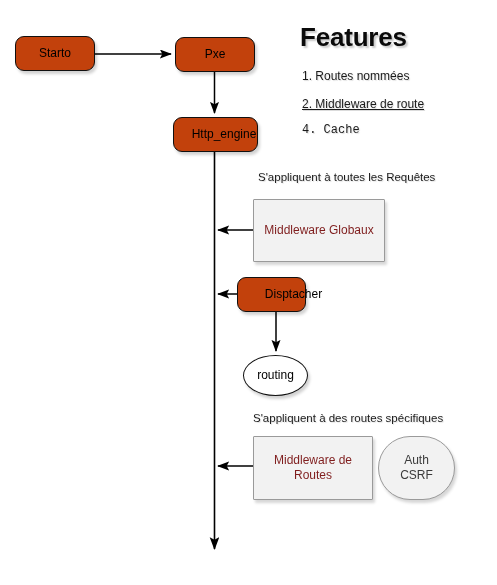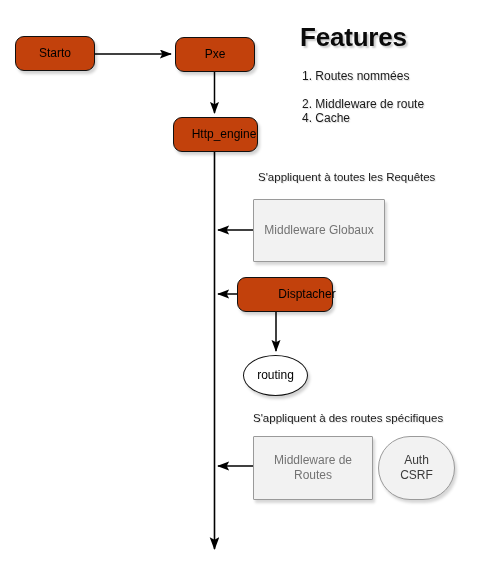--- a/index.html
+++ b/index.html
@@ -36,21 +36,21 @@
     background: #c2410c;
     border: 1.4px solid #101010;
     border-radius: 9px;
     box-shadow: 2px 3px 3px rgba(0,0,0,0.18);
   }
   
   .node.grey {
     background: #f2f2f2;
     border: 1.1px solid #9a9a9a;
     border-radius: 1px;
-    color: #737373;
+    color: #7f1d1d;
     box-shadow: 2px 3px 3px rgba(0,0,0,0.16);
   }
   
   .node.pill {
     background: #f2f2f2;
     border: 1.1px solid #9a9a9a;
     border-radius: 32px;
     color: #3b3b3b;
     box-shadow: 2px 3px 3px rgba(0,0,0,0.16);
   }
@@ -133,21 +133,21 @@
 
   <div class="node proc" style="left: 173px; top: 117px; width: 85px; height: 35px; padding-left: 17px;">
     <span>Http_engine</span>
   </div>
 
   <div class="node grey" style="left: 253px; top: 199px; width: 132px; height: 63px;">
     <span>Middleware Globaux</span>
   </div>
 
 
-  <div class="node proc" style="left: 237px; top: 277px; width: 96px; height: 35px; padding-left: 44px;">
+  <div class="node proc" style="left: 237px; top: 277px; width: 69px; height: 35px; padding-left: 44px;">
     <span>Disptacher</span>
   </div>
 
   <div class="node ellipse" style="left: 243px; top: 355px; width: 65px; height: 41px;">
     <span>routing</span>
   </div>
 
   <div class="node grey" style="left: 253px; top: 436px; width: 120px; height: 64px;">
     <span>Middleware de
 Routes</span>
@@ -160,18 +160,18 @@
 
   <div id="caption-list">
       <div class="caption" style="left: 258px; top: 171px;">S'appliquent à toutes les Requêtes</div>
       <div class="caption" style="left: 253px; top: 412px;">S'appliquent à des routes spécifiques</div>
     </div>
 
   <div id="features-panel" style="left: 300px; top: 22px;">
     <div id="features-title">Features</div>
     <div id="features-items">
         <div class="feature-item" style="margin-top: 16px; margin-left: 2px;">1. Routes nommées</div>
-        <div class="feature-item" style="margin-top: 14px; margin-left: 2px;">2. Middleware de route</div>
-        <div class="feature-item" style="margin-top: 0; margin-left: 2px;">4. Cache</div>
+        <div class="feature-item" style="margin-top: 14px; margin-left: 2px; text-decoration: underline;">2. Middleware de route</div>
+        <div class="feature-item" style="margin-top: 12px; margin-left: 2px; font-family: Liberation Mono, monospace;">4. Cache</div>
       </div>
   </div>
 
 </div>
 
 </body></html>

